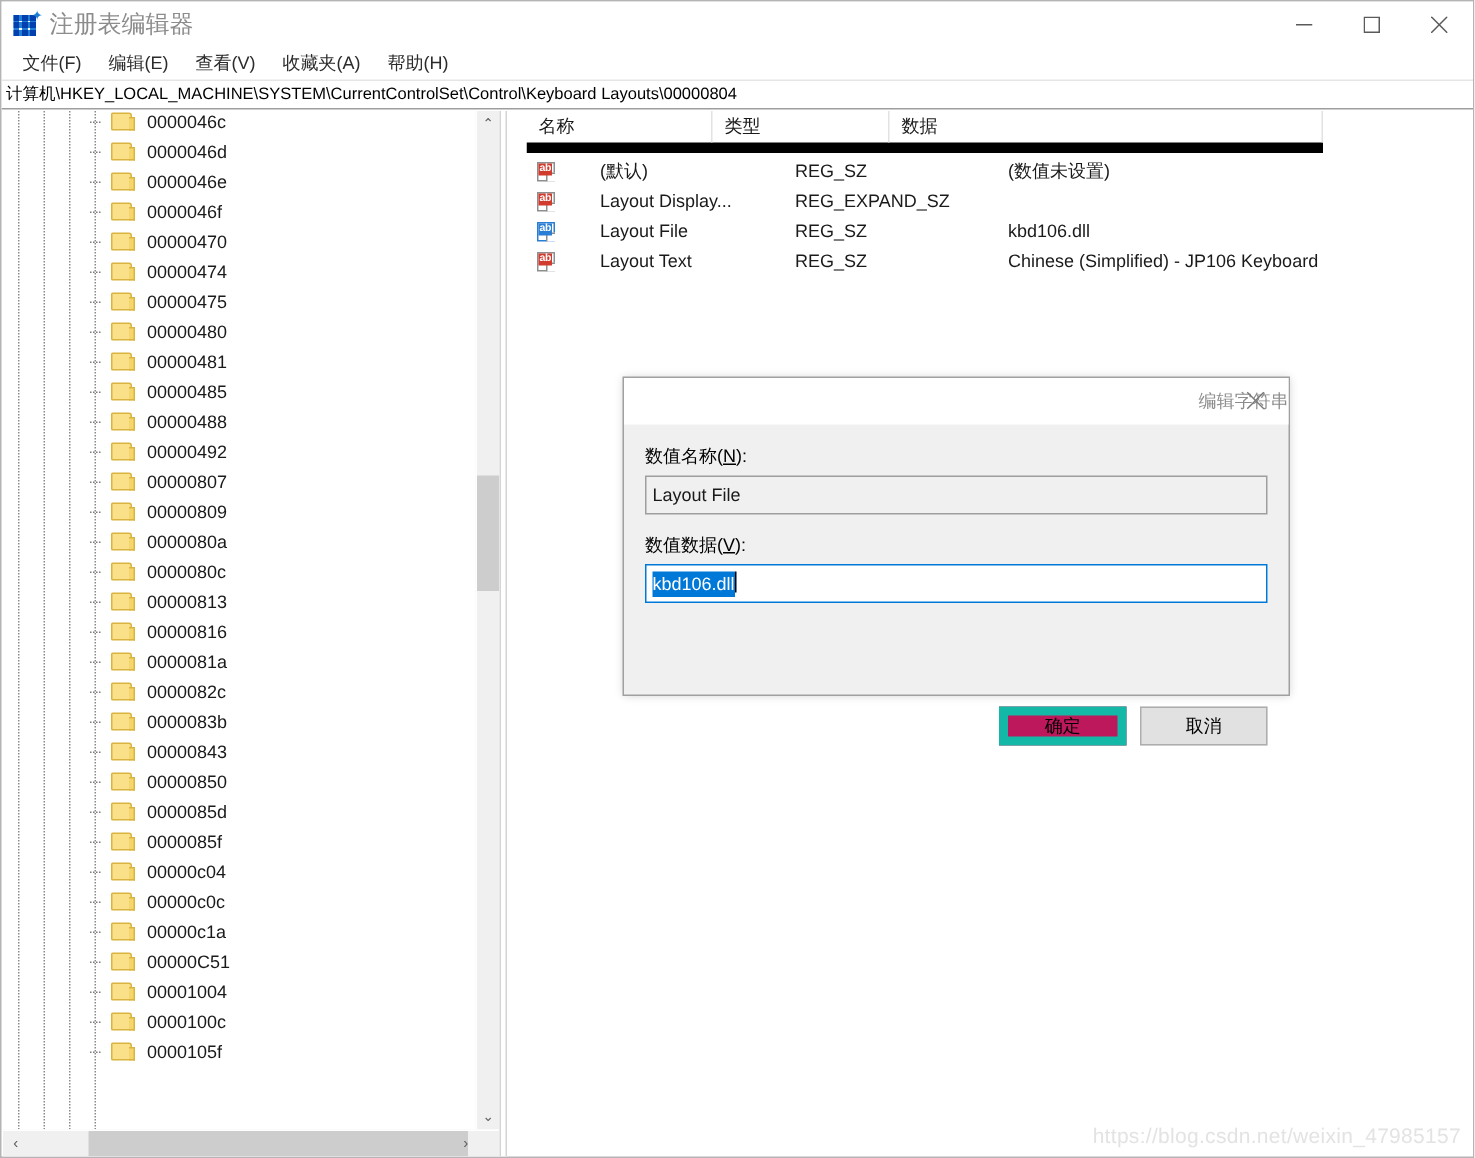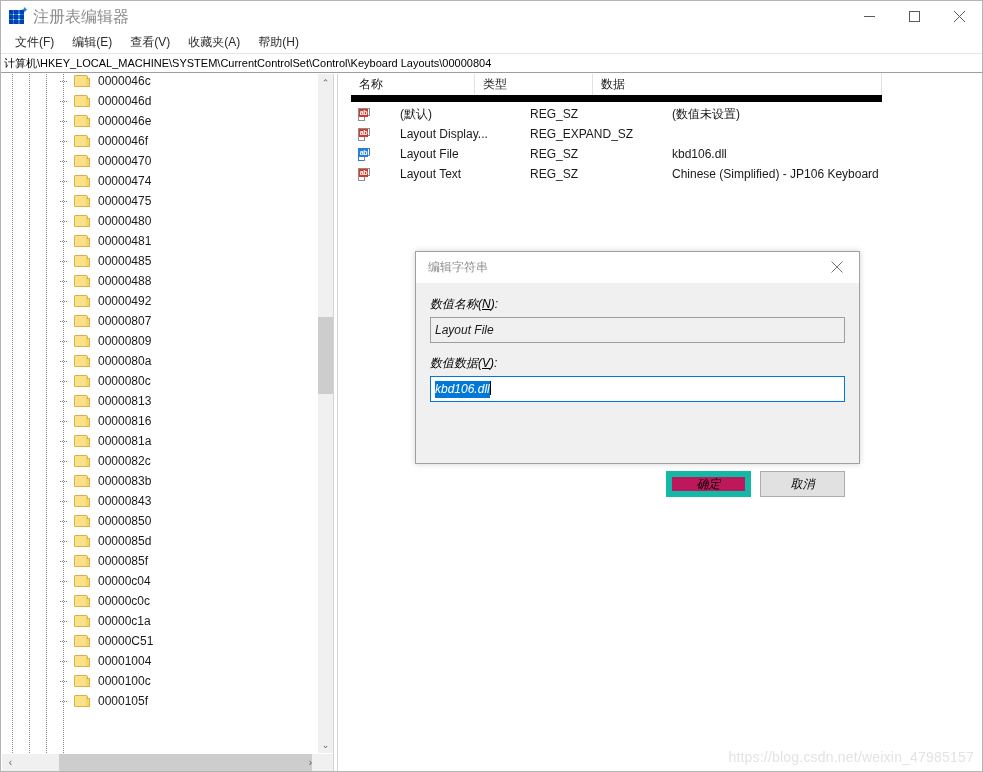--- a/index.html
+++ b/index.html
@@ -390,20 +390,21 @@
     border: 1px solid #a0a0a0;
     box-sizing: border-box;
     box-shadow: 0 0 6px rgba(0,0,0,0.18);
   }
   .dlg-titlebar {
     position: relative;
     height: 31px;
     background: #ffffff;
     display: flex;
     align-items: center;
+    justify-content: flex-end;
   }
   .dlg-title {
     margin-left: 12px;
     font-size: 12px;
     color: #8c8c8c;
     line-height: 31px;
   }
   .dlg-close {
     position: absolute;
     right: 0; top: 0;
@@ -412,21 +413,20 @@
     display: flex;
     align-items: center;
     justify-content: center;
     color: #767676;
   }
   .dlg-body {
     position: relative;
     padding: 14px 14px 0 14px;
     height: 231px;
     box-sizing: border-box;
-    font-style: italic;
   }
   .field-label {
     font-size: 12px;
     color: #000;
     margin-bottom: 6px;
     line-height: 14px;
   }
   .field-label u { text-decoration: underline; }
   .text-input {
     width: 100%;

